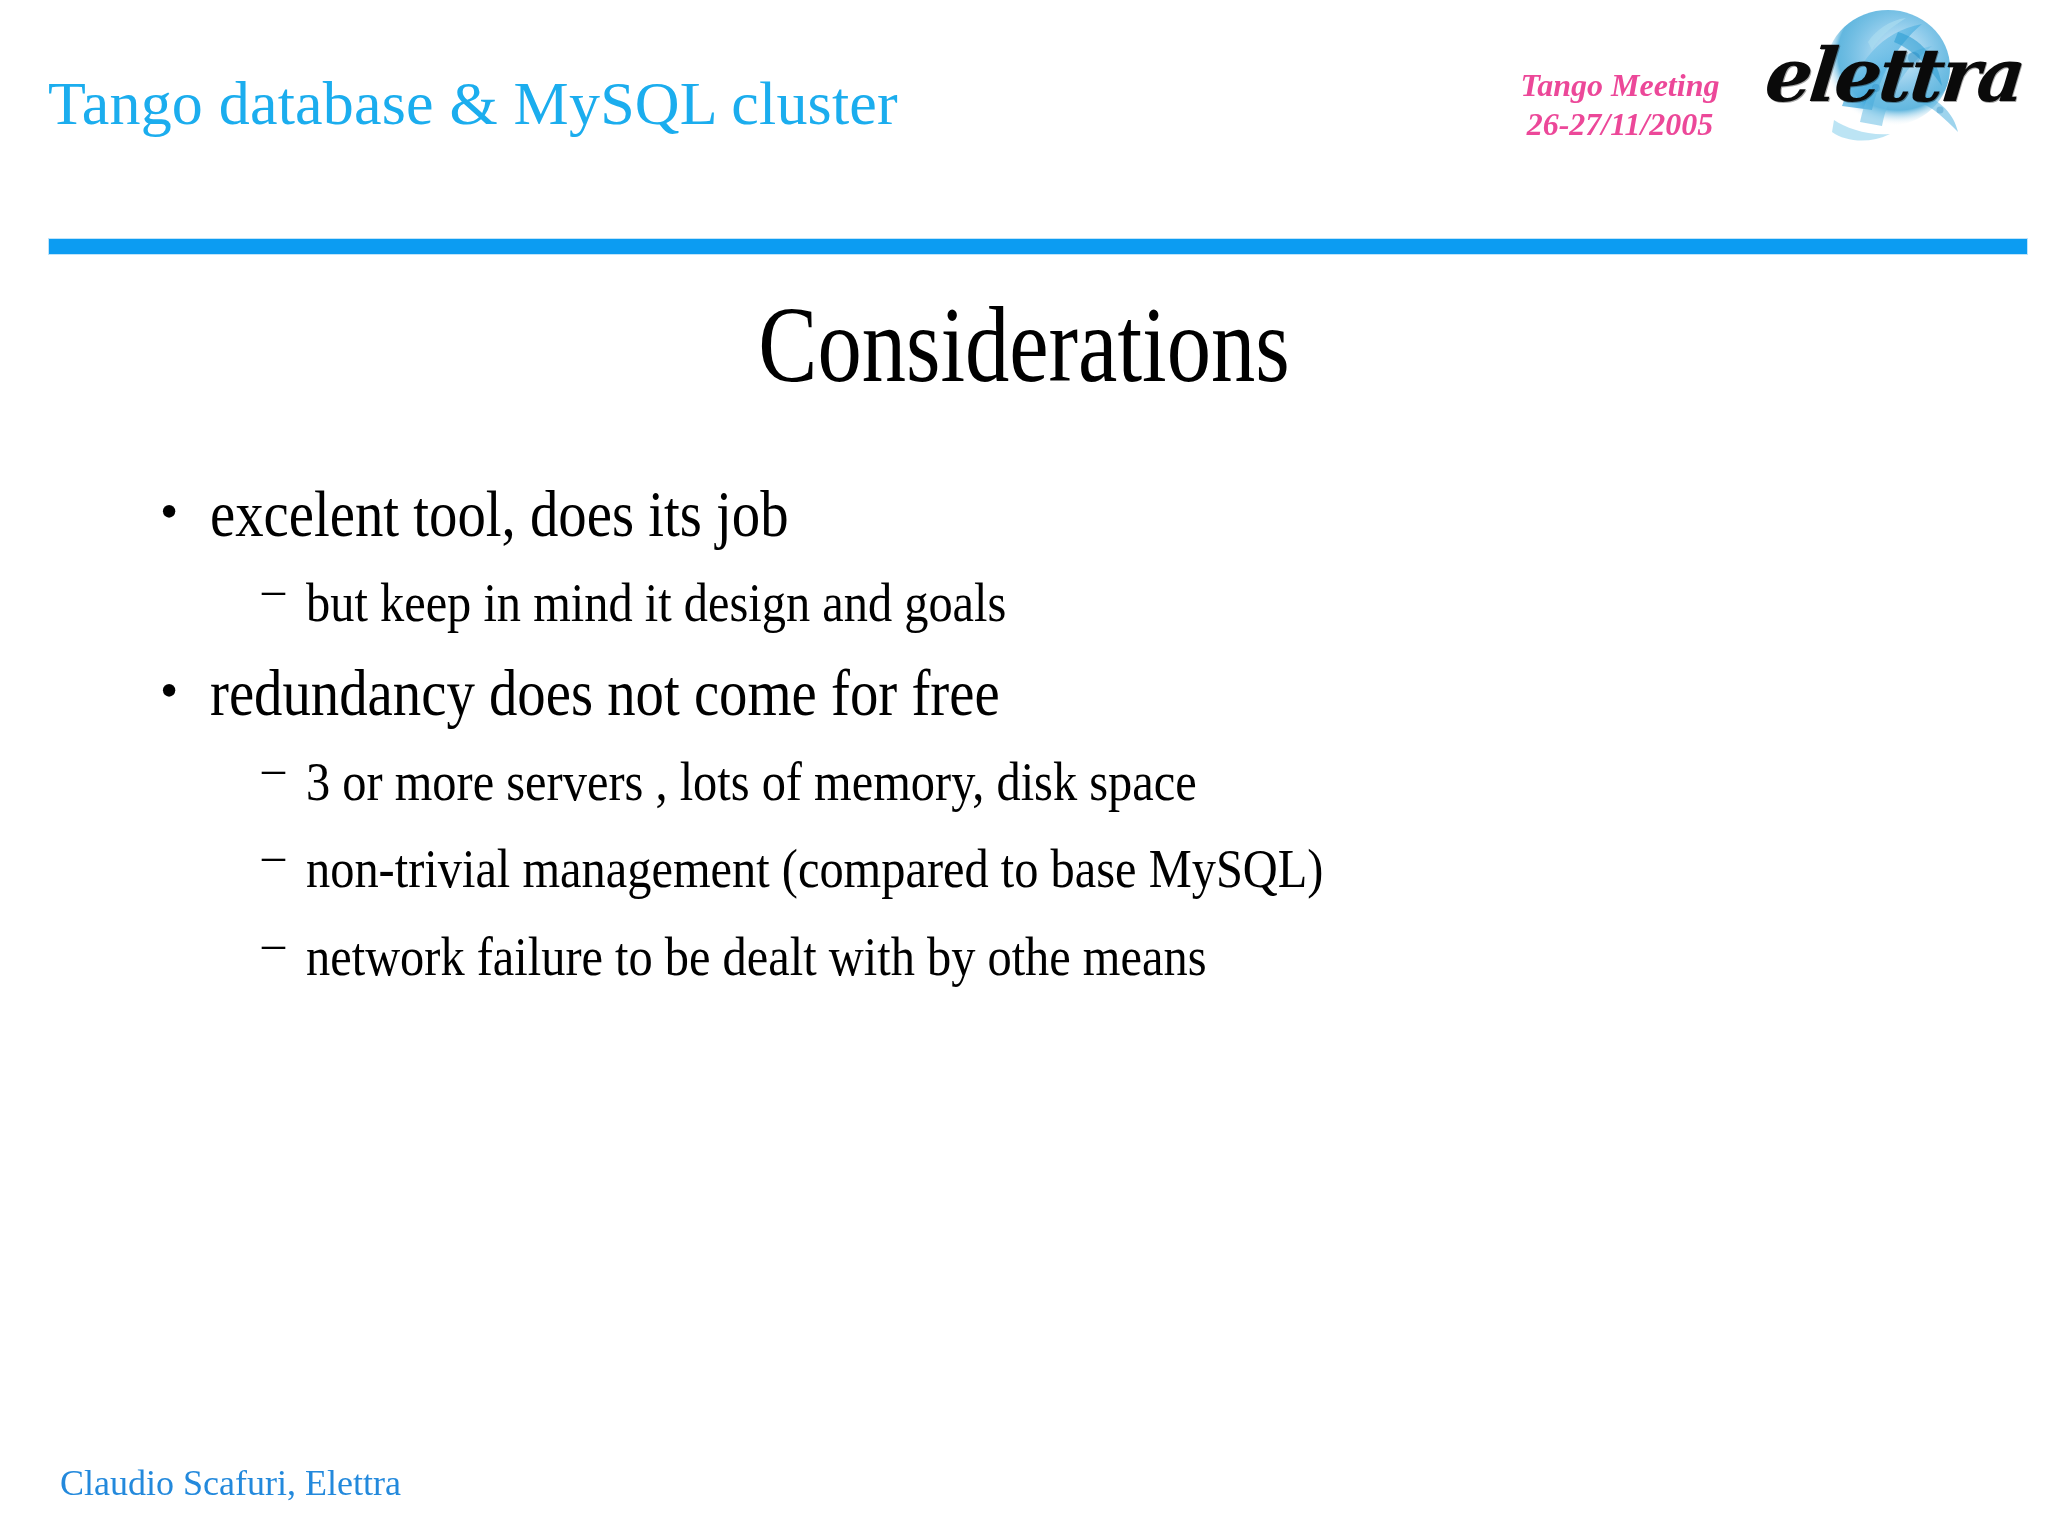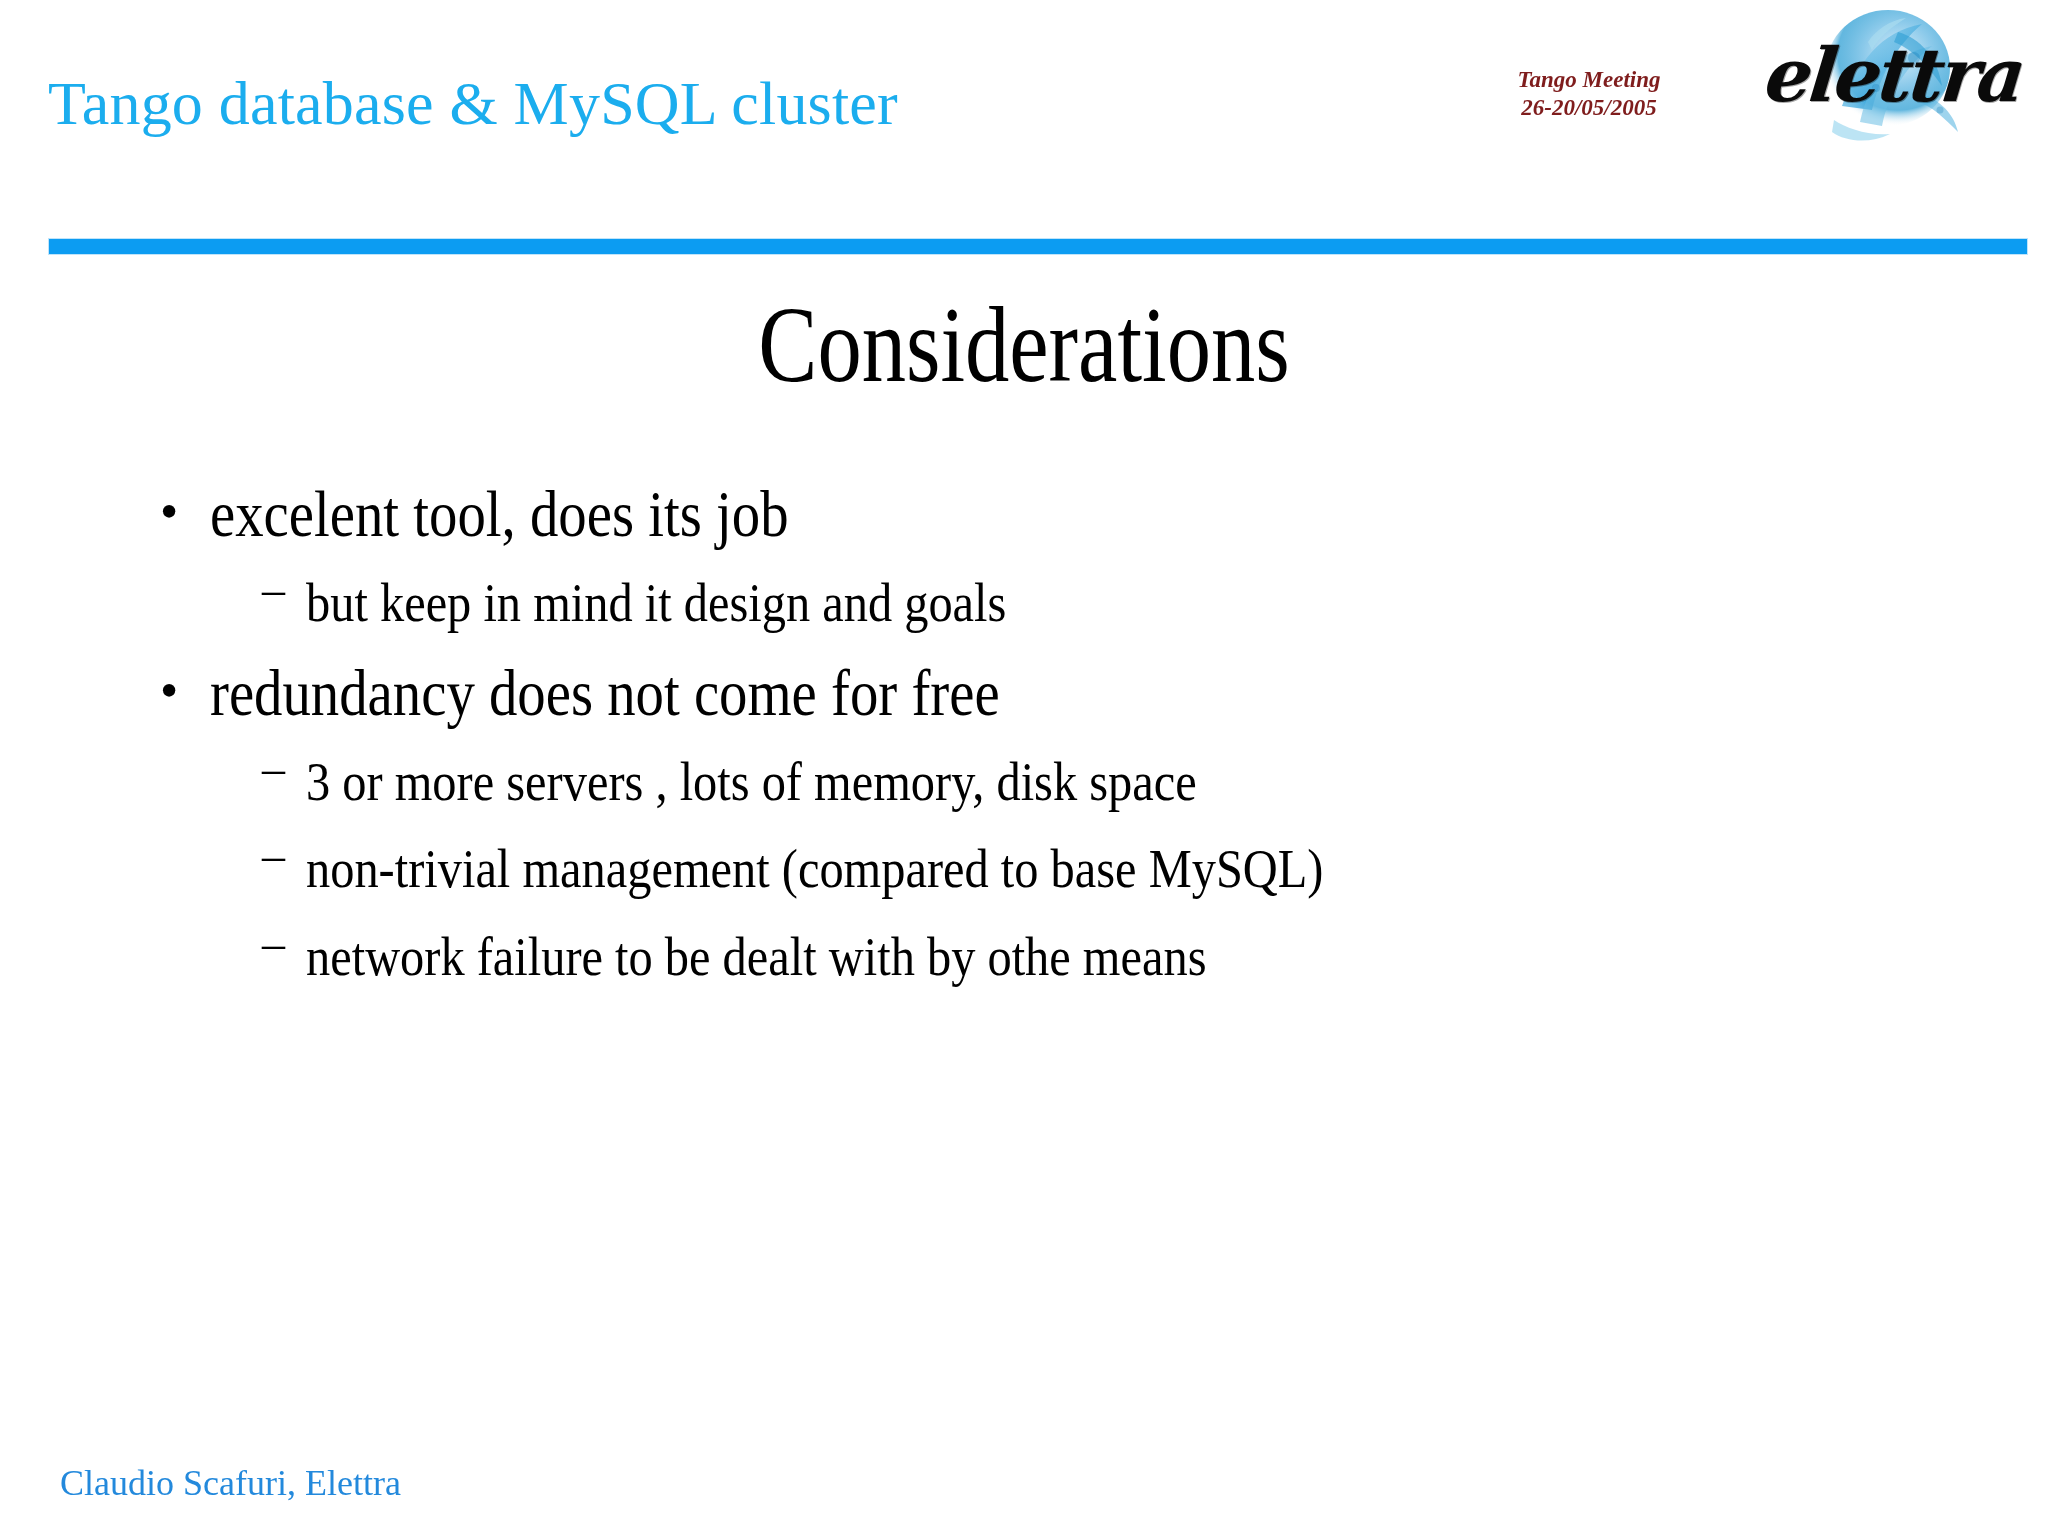--- a/index.html
+++ b/index.html
@@ -30,28 +30,28 @@
     left: 48px;
     top: 72px;
     font-size: 62px;
     line-height: 1;
     color: #1BADEE;
     white-space: nowrap;
     letter-spacing: 0.2px;
   }
   #meeting-block {
     position: absolute;
-    right: 213px;
+    right: 182px;
     top: 66px;
     width: 340px;
     text-align: center;
-    color: #7f1d1d;
+    color: #ec4899;
     font-style: italic;
     font-weight: bold;
-    font-size: 23px;
+    font-size: 32px;
     line-height: 1.22;
   }
   #meeting-name { display: block; white-space: nowrap; }
   #meeting-dates { display: block; white-space: nowrap; }
 
   
   #brand-logo {
     position: absolute;
     right: 0px;
     top: 2px;
@@ -172,21 +172,21 @@
 </style>
 </head>
 <body>
 
 <div id="slide-header">
 
   <div id="header-title">Tango database &amp; MySQL cluster</div>
 
   <div id="meeting-block">
     <span id="meeting-name">Tango Meeting</span>
-    <span id="meeting-dates">26-20/05/2005</span>
+    <span id="meeting-dates">26-27/11/2005</span>
   </div>
 
   <div id="brand-logo">
     <div class="logo-swirl">
       <svg width="200" height="165" viewBox="0 0 200 165" xmlns="http://www.w3.org/2000/svg">
         <defs>
           <radialGradient id="swirlGrad" cx="58%" cy="38%" r="62%">
             <stop offset="0%" stop-color="#DCEFFA" stop-opacity="0.95"></stop>
             <stop offset="45%" stop-color="#7FC4E8" stop-opacity="0.9"></stop>
             <stop offset="78%" stop-color="#2E9FD4" stop-opacity="0.75"></stop>

